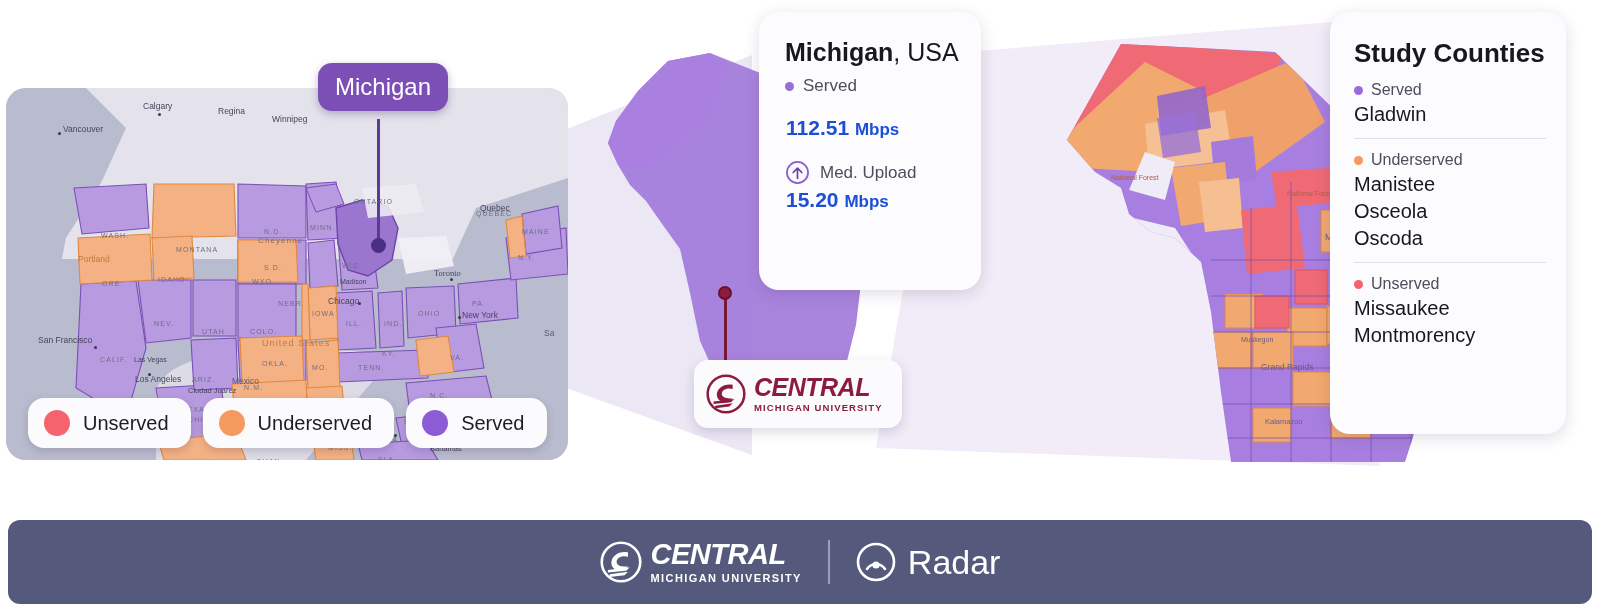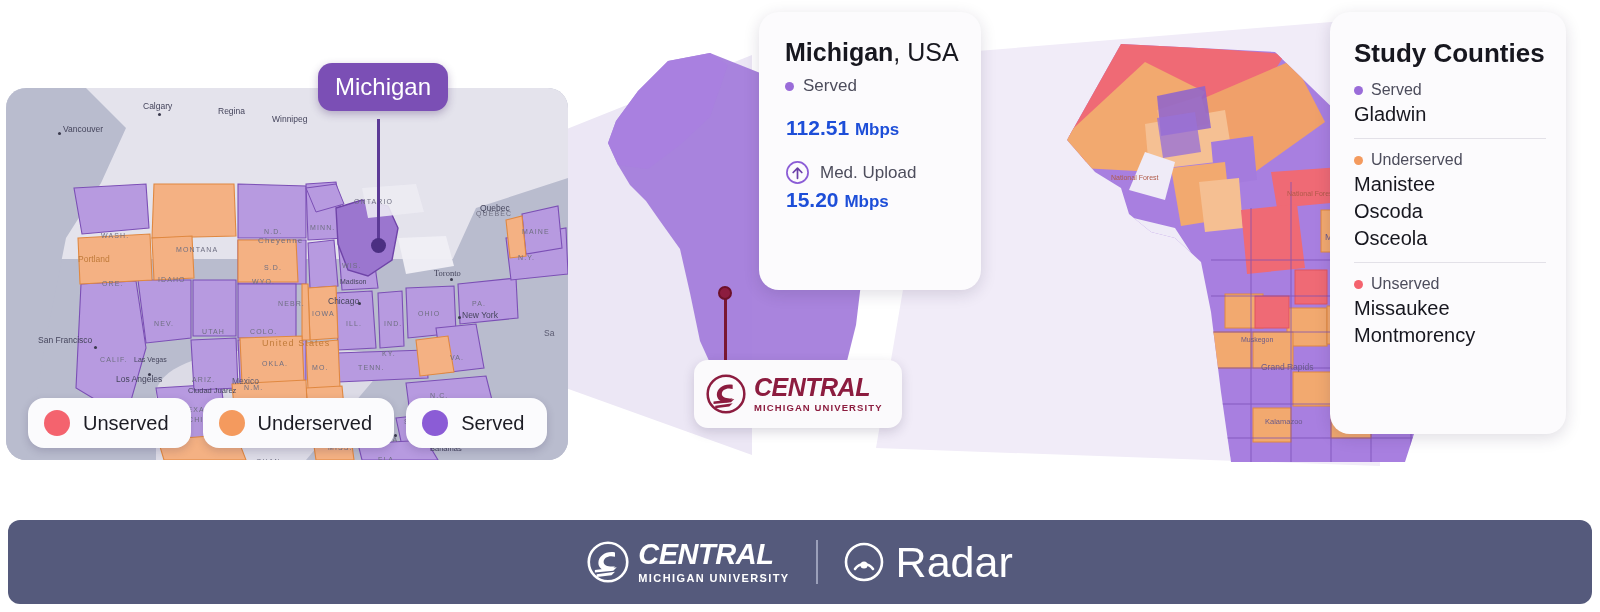--- a/index.html
+++ b/index.html
@@ -134,21 +134,21 @@
     display:flex; align-items:center; justify-content:center; gap:26px;
   }
   .f-logo { display:flex; align-items:center; gap:9px; }
   .f-c { width:42px; height:42px; flex:none; }
   .f-words { display:flex; flex-direction:column; line-height:1; }
   .f-central { font-size:29px; font-weight:bold; color:#fff; font-style:italic; letter-spacing:-0.5px; }
   .f-sub { font-size:11px; font-weight:bold; color:#fff; letter-spacing:1.4px; margin-top:4px; }
   .f-div { width:2px; height:44px; background:#9ba0ba; }
   .f-radar { display:flex; align-items:center; gap:12px; }
   .f-radar-ico { width:40px; height:40px; flex:none; }
-  .f-radar-txt { font-size:43px; color:#fff; }
+  .f-radar-txt { font-size:34px; color:#fff; }
 </style>
 </head>
 <body>
 
 <div id="stage">
 
   <div class="wedge-b"></div>
   <div class="wedge-a"></div>
 
   <div class="us-panel">
@@ -262,21 +262,21 @@
 
       <div class="city-label" style="left:57px;top:36px;text-align:center;">Vancouver</div>
       <div class="city-dot" style="left:52px;top:44px;"></div>
       <div class="city-label" style="left:137px;top:13px;">Calgary</div>
       <div class="city-dot" style="left:152px;top:25px;"></div>
       <div class="city-label" style="left:212px;top:18px;">Regina</div>
       <div class="city-label" style="left:266px;top:26px;">Winnipeg</div>
       <div class="city-label" style="left:72px;top:166px;color:#c07b3a;">Portland</div>
       <div class="city-label" style="left:32px;top:247px;">San Francisco</div>
       <div class="city-dot" style="left:88px;top:258px;"></div>
-      <div class="city-label" style="left:93px;top:286px;padding-left:17px;">Los Angeles</div>
+      <div class="city-label" style="left:112px;top:286px;padding-left:17px;">Los Angeles</div>
       <div class="city-dot" style="left:142px;top:285px;"></div>
       <div class="city-label" style="left:128px;top:268px;font-size:7px;">Las Vegas</div>
       <div class="city-label" style="left:322px;top:208px;">Chicago</div>
       <div class="city-dot" style="left:352px;top:214px;"></div>
       <div class="city-label" style="left:334px;top:190px;font-size:7px;">Madison</div>
       <div class="city-label" style="left:428px;top:180px;font-family:Liberation Serif, serif;">Toronto</div>
       <div class="city-dot" style="left:444px;top:190px;"></div>
       <div class="city-label" style="left:456px;top:222px;">New York</div>
       <div class="city-dot" style="left:452px;top:228px;"></div>
       <div class="city-label" style="left:474px;top:115px;">Quebec</div>
@@ -450,22 +450,22 @@
       <div class="study-county">Gladwin</div>
     </div>
     <div class="study-div"></div>
 
     <div class="study-group">
       <div class="study-legend">
         <span class="d" style="background:#f49a5e"></span>
         <span class="t">Underserved</span>
       </div>
       <div class="study-county">Manistee</div>
+      <div class="study-county">Osceola</div>
       <div class="study-county">Oscoda</div>
-      <div class="study-county">Osceola</div>
     </div>
     <div class="study-div"></div>
 
     <div class="study-group">
       <div class="study-legend">
         <span class="d" style="background:#f4636e"></span>
         <span class="t">Unserved</span>
       </div>
       <div class="study-county">Missaukee</div>
       <div class="study-county">Montmorency</div>

